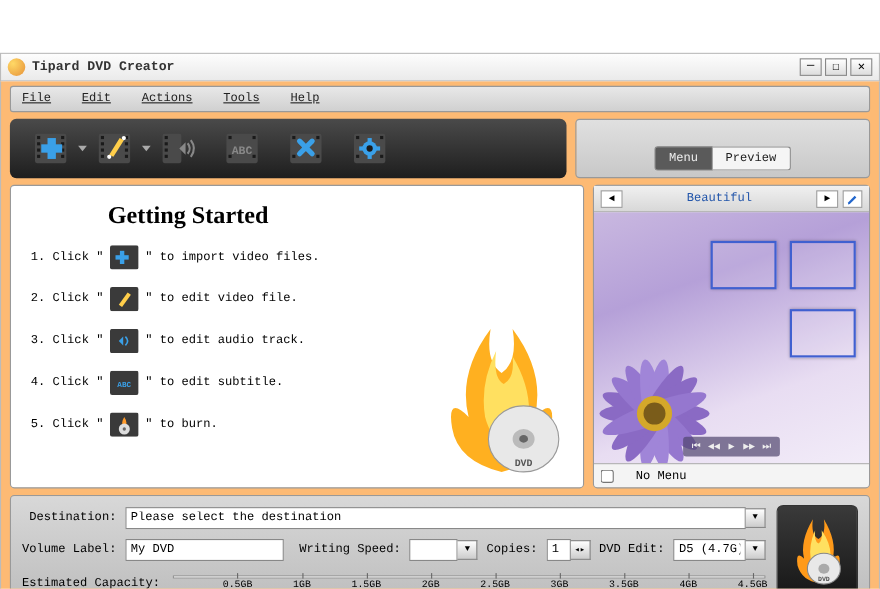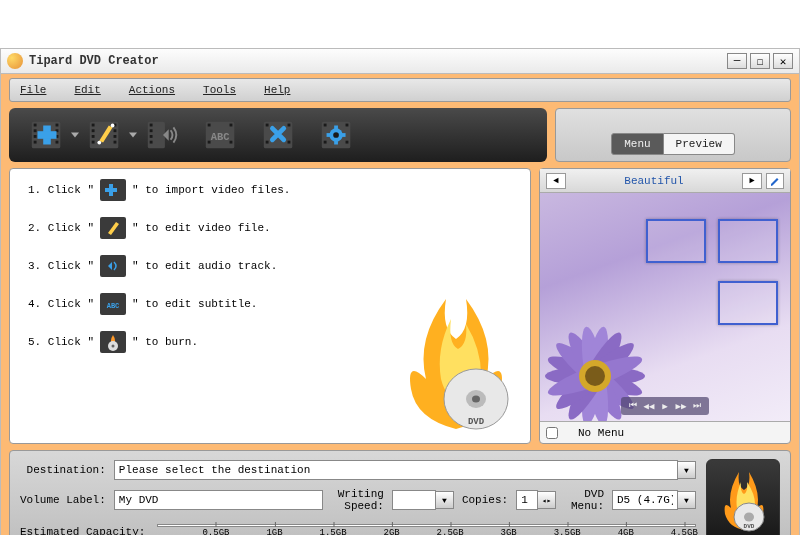--- a/index.html
+++ b/index.html
@@ -16,21 +16,21 @@
 .menubar { height: 24px; background: linear-gradient(#e8e8e8,#d0d0d0); border:1px solid #999; border-radius:3px; display:flex; align-items:center; padding:0 10px; gap:28px; }
 .menubar span { font-size:11px; color:#222; text-decoration:underline; text-decoration-color:#222; cursor:pointer; }
 
 .row2 { display:flex; gap:8px; margin-top:6px; }
 
 .toolbar { flex:1; height:54px; background: linear-gradient(#4a4a4a,#1e1e1e); border-radius:6px; display:flex; align-items:center; padding:0 14px; gap:10px; }
 .tbtn { width:48px; height:42px; display:flex; align-items:center; justify-content:center; position:relative; cursor:pointer; }
 .tbtn svg { width:38px; height:38px; }
 .tbtn .dd { position:absolute; right:-8px; top:50%; transform:translateY(-50%); width:0;height:0; border-left:4px solid transparent; border-right:4px solid transparent; border-top:5px solid #aaa; }
 
-.tabs-wrap { width:236px; height:54px; background: linear-gradient(#e0e0e0,#c8c8c8); border:1px solid #999; border-radius:4px; display:flex; align-items:flex-end; justify-content:center; padding-bottom:6px; }
+.tabs-wrap { width:268px; height:54px; background: linear-gradient(#e0e0e0,#c8c8c8); border:1px solid #999; border-radius:4px; display:flex; align-items:flex-end; justify-content:center; padding-bottom:6px; }
 .tabs { display:flex; }
 .tab { padding:4px 12px; font-size:11px; border:1px solid #888; background:#5a5a5a; color:#eee; cursor:pointer; }
 .tab.active { background:#f5f5f5; color:#222; }
 .tab:first-child { border-radius:3px 0 0 3px; }
 .tab:last-child { border-radius:0 3px 3px 0; border-left:none; }
 
 .row3 { display:flex; gap:8px; margin-top:6px; height:276px; }
 
 .main-panel { flex:1; border:1px solid #999; border-radius:4px; background:#fff; padding:10px 18px; position:relative; }
 .main-panel h2 { font-family:Georgia,serif; font-size:22px; text-align:left; margin:4px 0 14px 70px; }
@@ -184,20 +184,21 @@
     <div class="tabs-wrap">
       <div class="tabs">
         <div class="tab">Menu</div>
         <div class="tab active">Preview</div>
       </div>
     </div>
   </div>
 
   <div class="row3">
     <div class="main-panel">
+      <h2>Getting Started</h2>
       <ul class="steps">
         <li>
           <span class="num">1. Click "</span>
           <span class="step-icon">
               <svg viewBox="0 0 26 22">
                 <rect fill="#3a3a3a" width="26" height="22" rx="2"></rect>
                 <rect x="9" y="5" width="4" height="12" fill="#3aa0e8"></rect>
                 <rect x="5" y="9" width="12" height="4" fill="#3aa0e8"></rect>
               </svg>
             </span>
@@ -304,32 +305,32 @@
 
   <div class="bottom">
     <div class="settings">
       <label>Destination:</label>
       <div class="full selectwrap">
         <input type="text" style="flex: 1 1 0%;" value="Please select the destination">
         <span class="dropdown-arrow">▼</span>
       </div>
 
       <label>Volume Label:</label>
-      <input type="text" style="width: 209px;" value="My DVD">
+      <input type="text" style="width: 144px;" value="My DVD">
       <label>Writing Speed:</label>
       <div class="selectwrap">
           <input type="text" style="width: 44px;" value="">
           <span class="dropdown-arrow">▼</span>
         </div>
       <label>Copies:</label>
       <div class="selectwrap">
           <input type="text" style="width: 22px;" value="1">
           <span class="dropdown-arrow">◂▸</span>
         </div>
-      <label>DVD Menu:</label>
+      <label>DVD Edit:</label>
       <div class="selectwrap">
           <input type="text" style="width: 66px;" value="D5 (4.7G)">
           <span class="dropdown-arrow">▼</span>
         </div>
 
       <div class="capacity-wrap">
         <label style="white-space:nowrap">Estimated Capacity:</label>
         <div class="capacity">
           <div class="bar"></div>
         <span class="tick" style="left: 10.8696%;">0.5GB</span>

